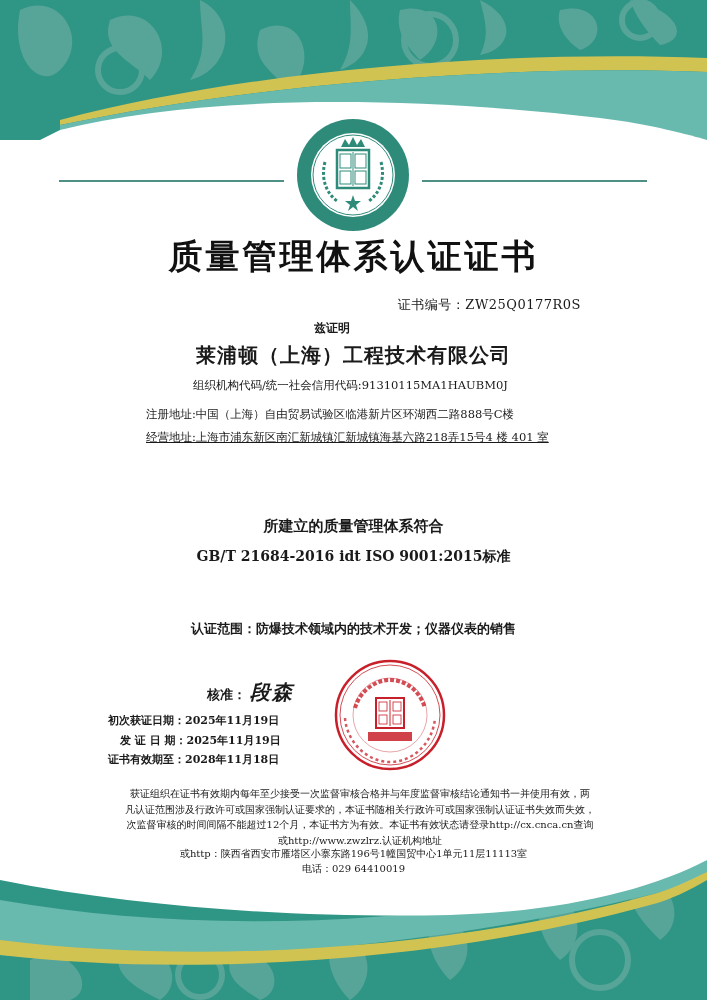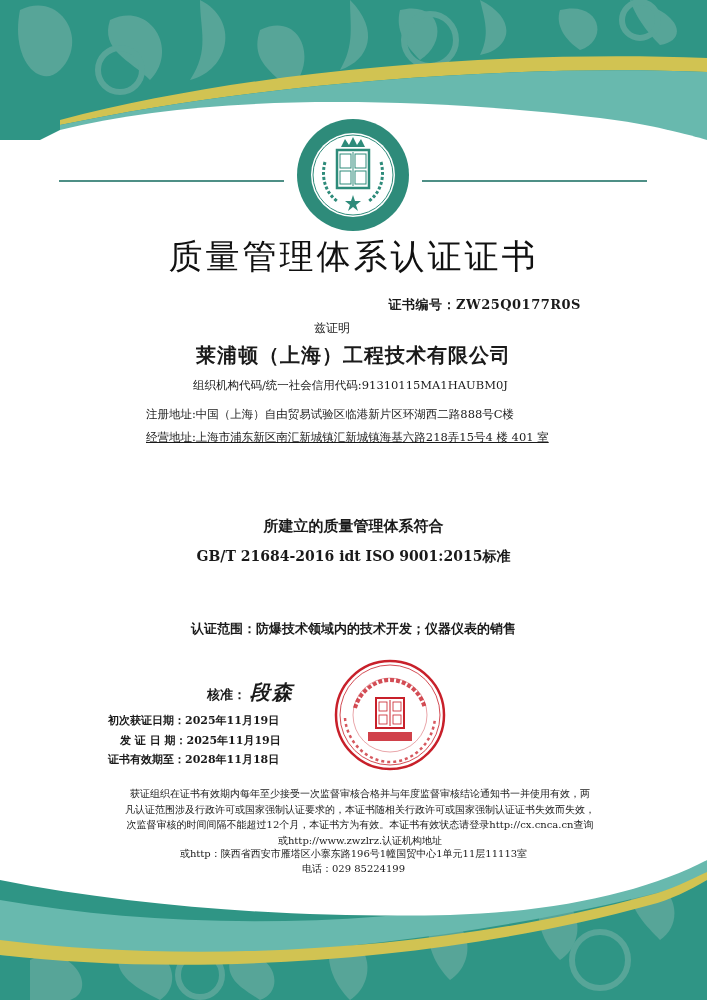--- a/index.html
+++ b/index.html
@@ -7,23 +7,23 @@
       width: 707px; height: 1000px; position: relative; overflow: hidden;
       background: #ffffff;
       font-family: "DejaVu Serif", "Liberation Serif", serif;
       color: #1a1a1a;
     }
     .bg { position: absolute; left: 0; top: 0; width: 707px; height: 1000px; z-index: 0; }
     .content { position: absolute; left: 0; top: 0; width: 707px; height: 1000px; z-index: 2; }
     .rule { position: absolute; height: 1.5px; background: #4e8f86; top: 180px; }
     .logo { position: absolute; left: 295px; top: 117px; width: 116px; height: 116px; }
     .title { position: absolute; left: 0; width: 707px; top: 234px; text-align: center;
-      font-size: 34px; font-weight: normal; letter-spacing: 3px; color: #111; }
-    .certno { position: absolute; right: 126px; top: 296px; font-size: 13px; font-weight: bold; letter-spacing: 0.5px; }
-    .certifies { position: absolute; left: 314px; top: 320px; font-size: 12px; font-weight: normal; }
+      font-size: 34px; font-weight: bold; letter-spacing: 3px; color: #111; }
+    .certno { position: absolute; right: 126px; top: 296px; font-size: 13px; font-weight: normal; letter-spacing: 0.5px; }
+    .certifies { position: absolute; left: 314px; top: 320px; font-size: 12px; font-weight: bold; }
     .org { position: absolute; left: 0; width: 707px; top: 342px; text-align: center; font-size: 20px; font-weight: bold; letter-spacing: 1px; }
     .code { position: absolute; left: 193px; top: 378px; font-size: 11.5px; }
     .addr1 { position: absolute; left: 146px; top: 407px; font-size: 11.5px; }
     .addr2 { position: absolute; left: 146px; top: 430px; font-size: 11.5px; text-decoration: underline; }
     .conform1 { position: absolute; left: 0; width: 707px; top: 517px; text-align: center; font-size: 15px; font-weight: bold; }
     .conform2 { position: absolute; left: 0; width: 707px; top: 548px; text-align: center; font-size: 14px; font-weight: bold; }
     .scope { position: absolute; left: 0; width: 707px; top: 620px; text-align: center; font-size: 13px; font-weight: bold; }
     .approver { position: absolute; left: 207px; top: 679px; font-size: 13px; font-weight: bold; }
     .sig { font-family: Liberation Mono, monospace; font-style: italic; font-size: 20px; font-weight: bold; margin-left: 4px; letter-spacing: 2px; }
     .date-row { position: absolute; left: 108px; font-size: 11px; font-weight: bold; }
@@ -143,15 +143,15 @@
     <path d="M12 60 C14 85 35 104 57 104 C80 104 100 85 102 60" fill="none" stroke="#c8202a" stroke-width="2.5" stroke-dasharray="3 3" opacity="0.75"></path>
   </svg>
 
   <div class="notice">
     <div>获证组织在证书有效期内每年至少接受一次监督审核合格并与年度监督审核结论通知书一并使用有效，两</div>
     <div>凡认证范围涉及行政许可或国家强制认证要求的，本证书随相关行政许可或国家强制认证证书失效而失效，</div>
     <div>次监督审核的时间间隔不能超过12个月，本证书方为有效。本证书有效状态请登录http://cx.cnca.cn查询</div>
     <div>或http://www.zwzlrz.认证机构地址</div>
   </div>
   <div class="agency" style="top:847px;">或http：陕西省西安市雁塔区小寨东路196号1幢国贸中心1单元11层11113室</div>
-  <div class="agency" style="top:862px;">电话：029 85224199</div>
+  <div class="agency" style="top:862px;">电话：029 64410019</div>
 
 </div>
 
 </body></html>

